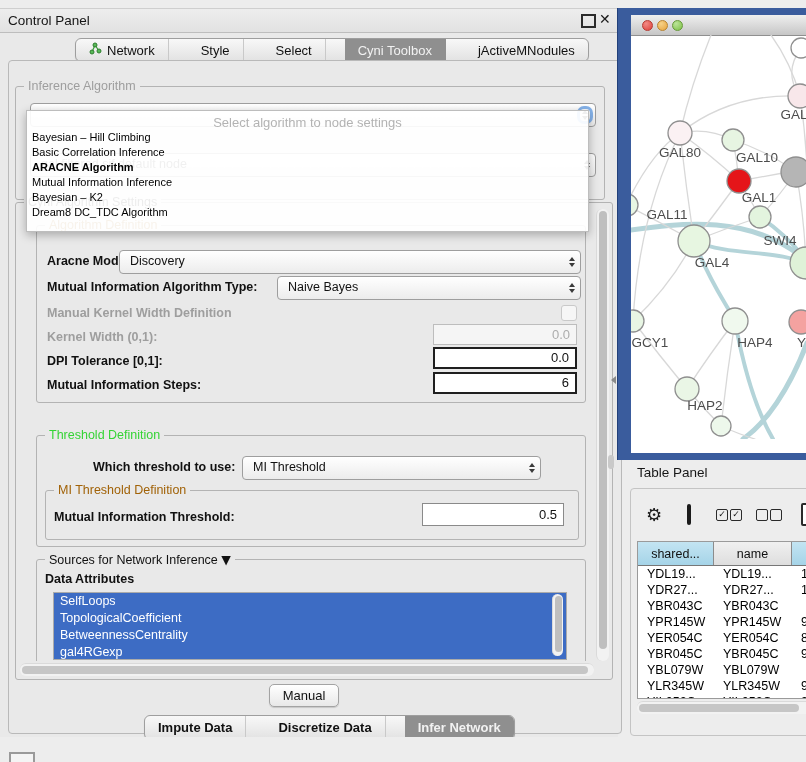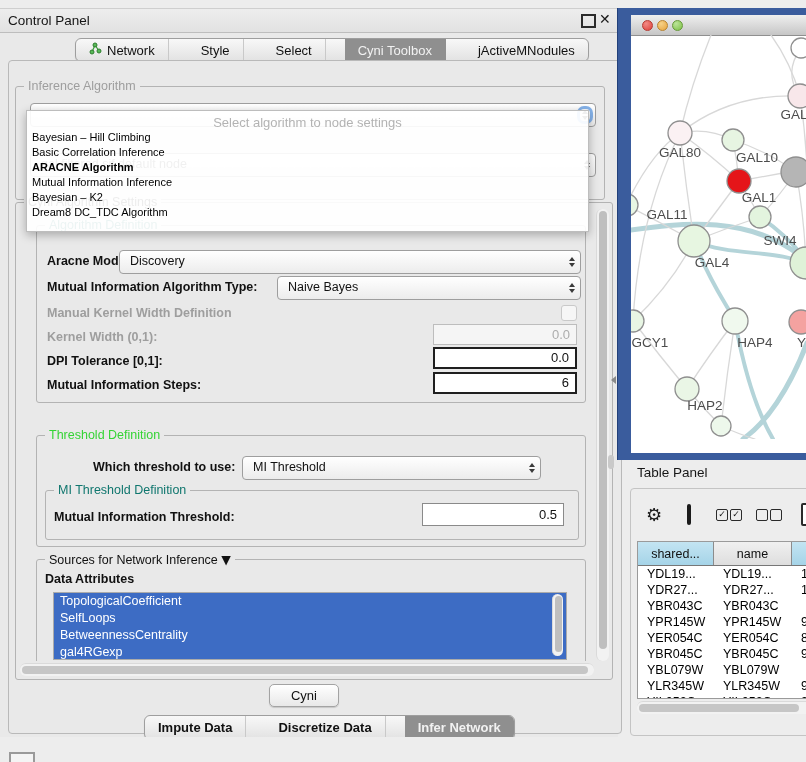--- a/index.html
+++ b/index.html
@@ -20,21 +20,21 @@
   .seg .tab{padding:0 13px;font-size:13px;color:#111;border-right:1px solid #C9C9C9;display:flex;align-items:center;gap:5px;white-space:nowrap;}
   .seg .tab:last-child{border-right:none;}
   .seg .tab.selected{background:#8F8F8F;color:#F2F2F2;border-right-color:#8F8F8F;}
 
   
   .content{left:8px;top:51px;width:600px;height:672px;background:#E9E9E9;border:1px solid #B9B9B9;border-radius:4px;padding-left:12px;}
 
   
   .group{position:absolute;border:1px solid #B3B3B3;border-radius:3px;}
   .gtitle{position:absolute;top:-8px;left:8px;background:#E9E9E9;padding:0 4px;font-size:12.5px;white-space:nowrap;}
-  .t-blue{color:#0f766e;}
+  .t-blue{color:#a16207;}
   .t-green{color:#35D435;}
   .t-black{color:#111;}
   .t-gray{color:#9E9E9E;}
 
   .blbl{font-size:12.5px;font-weight:bold;color:#111;white-space:nowrap;}
   .glbl{font-size:12.5px;font-weight:bold;color:#9E9E9E;white-space:nowrap;}
 
   
   .combo{position:absolute;height:22px;border:1px solid #9E9E9E;border-radius:4px;background:linear-gradient(#FFFFFF,#ECECEC);box-shadow:inset 0 1px 0 rgba(255,255,255,0.7);}
   .cval{position:absolute;left:10px;top:3px;font-size:12.5px;color:#111;white-space:nowrap;}
@@ -204,40 +204,40 @@
           </div>
         </div>
 
         <div class="group" style="left:20px;top:352px;width:548px;height:140px;">
           <span class="gtitle t-black">
             <span>Sources for Network Inference</span>
             <span class="ico">▼</span>
           </span>
           <span class="abs blbl" style="left:8px;top:12px;">Data Attributes</span>
           <div class="attrlist" id="attr-list" style="left:16px;top:32px;width:512px;height:66px;">
+              <div class="attr">SelfLoops</div>
               <div class="attr">TopologicalCoefficient</div>
-              <div class="attr">SelfLoops</div>
               <div class="attr">BetweennessCentrality</div>
               <div class="attr">gal4RGexp</div>
             </div>
           <div class="vtrack" style="left:515px;top:34px;width:10px;height:62px;">
             <div class="vthumb" style="left:1.5px;top:2px;width:7px;height:56px;"></div>
           </div>
         </div>
       </div>
 
       <div class="vtrack" style="left:580px;top:6px;width:12px;height:452px;">
         <div class="vthumb" style="left:2px;top:2px;width:8px;height:438px;"></div>
       </div>
       <div class="htrack" style="left:4px;top:460px;width:574px;height:12px;">
         <div class="hthumb" style="left:2px;top:2px;width:566px;height:8px;"></div>
       </div>
     </div>
 
-    <div class="btn" style="left:260px;top:623px;width:68px;height:21px;line-height:21px;">Cyni</div>
+    <div class="btn" style="left:260px;top:623px;width:68px;height:21px;line-height:21px;">Manual</div>
 
     <div class="abs seg" id="bottom-tabs" style="left:135px;top:654px;height:23px;">
         <div class="tab" style="font-weight: bold;">Impute Data</div>
         <div class="tab" style="font-weight: bold;">Discretize Data</div>
         <div class="tab selected" style="font-weight: bold;">Infer Network</div>
       </div>
 
     <div class="popup" id="algo-popup">
       <div class="ph">Select algorithm to node settings</div>
     <div class="pitem" style="top: 19px;">Bayesian – Hill Climbing</div>

